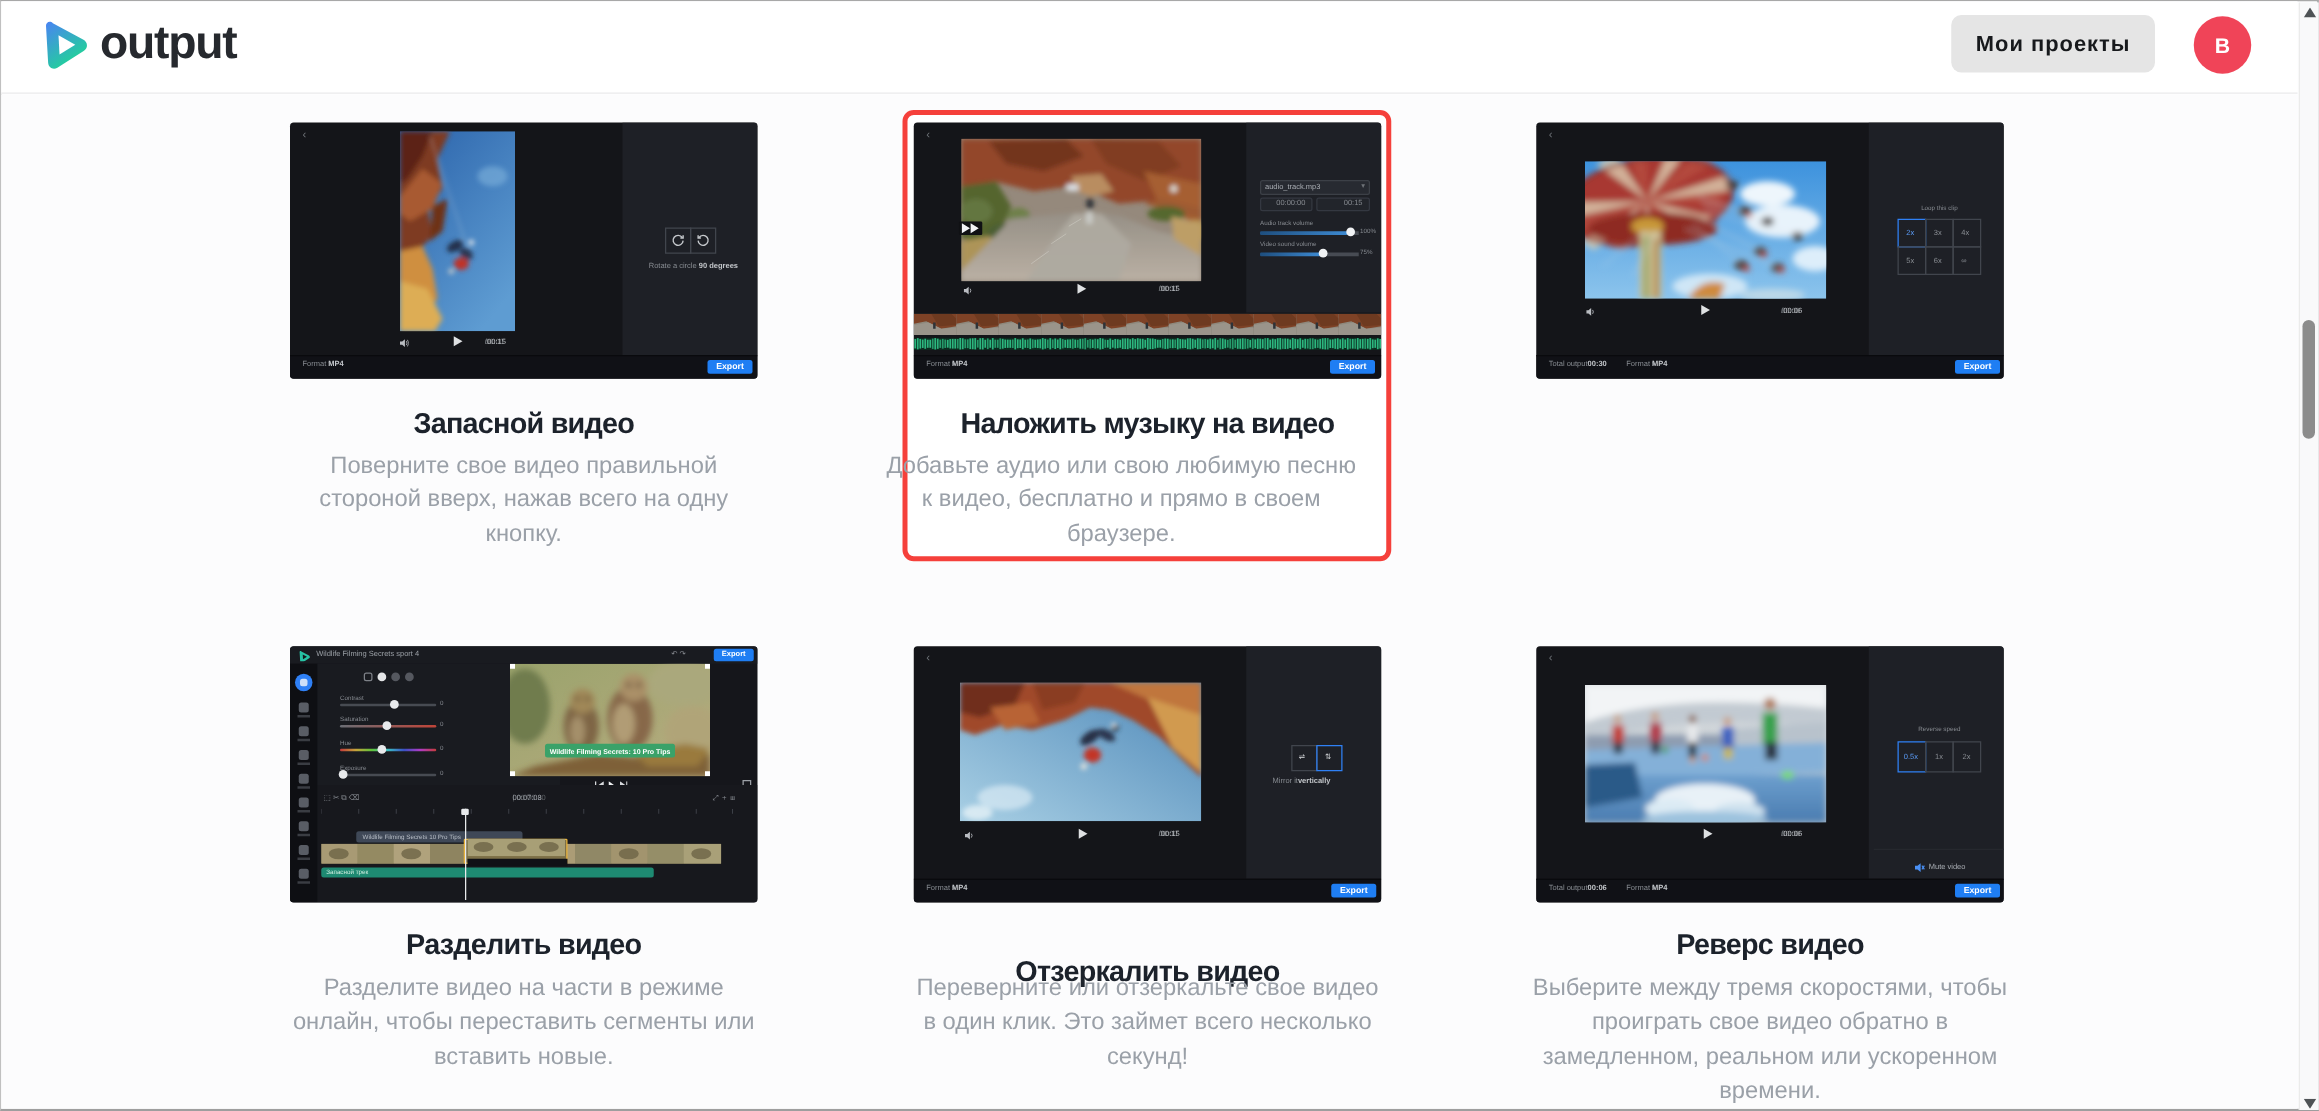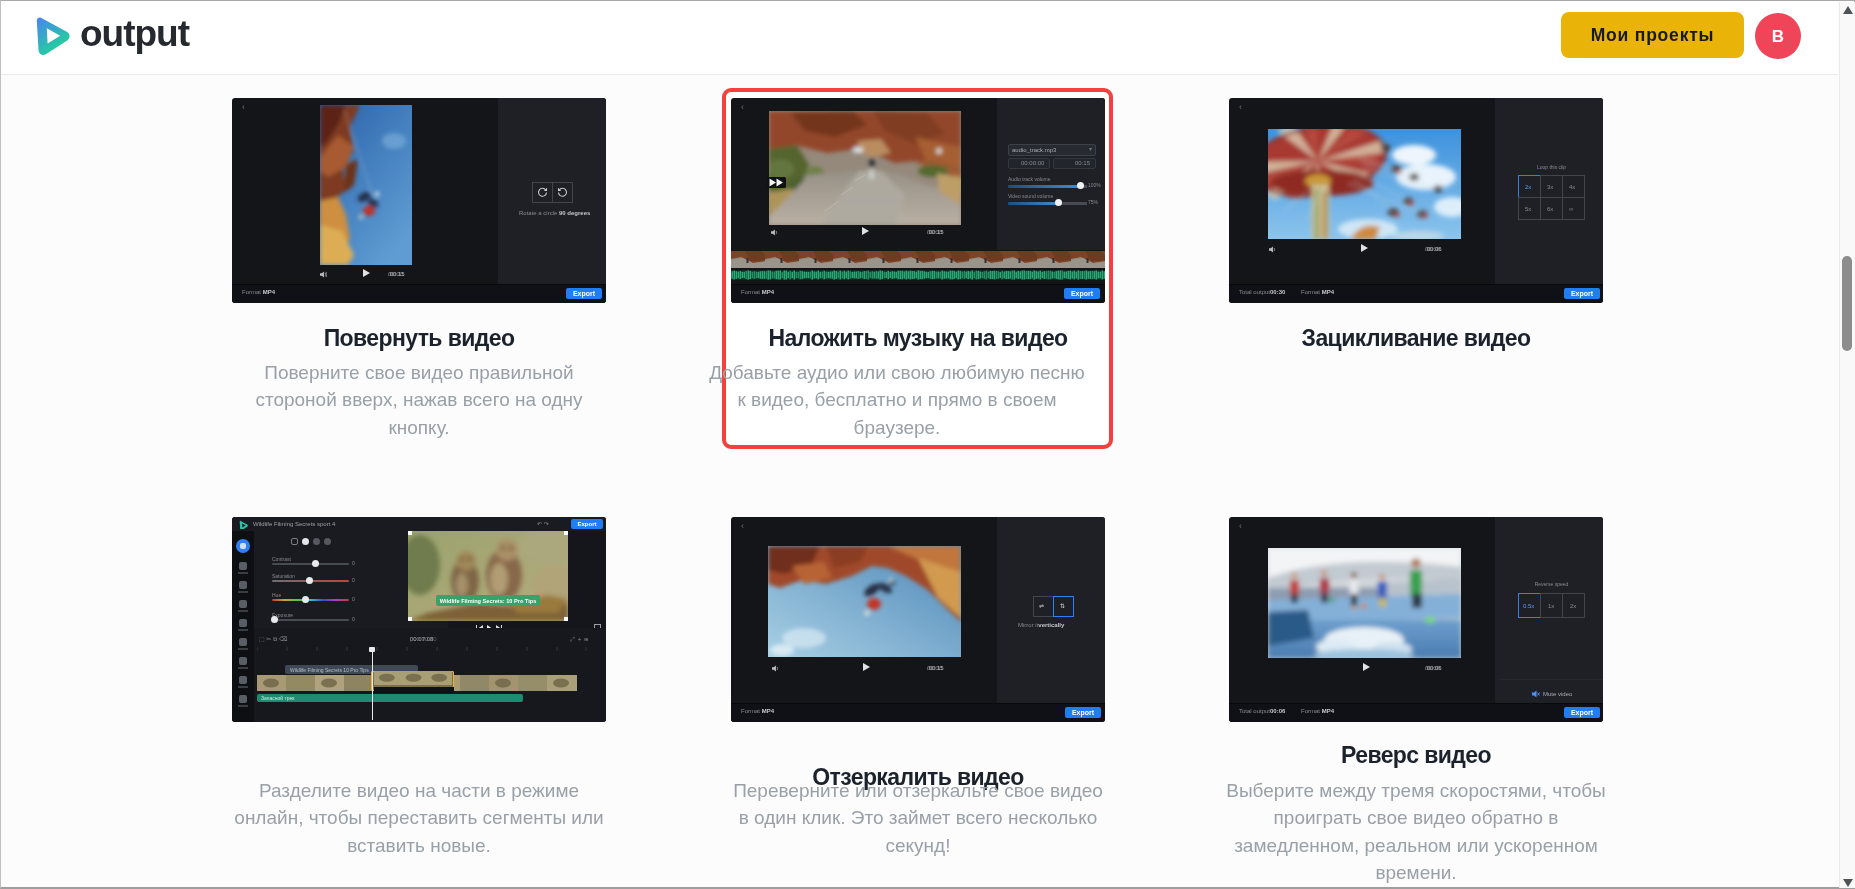--- a/index.html
+++ b/index.html
@@ -1,20 +1,20 @@
 <!DOCTYPE html>
 <html><head><meta charset="utf-8"><style>
 *{margin:0;padding:0;box-sizing:border-box}
 html,body{width:1855px;height:889px;overflow:hidden;font-family:"Liberation Sans",sans-serif;background:#fff}
 #page{position:absolute;left:0;top:0;width:1855px;height:889px;border-top:1px solid #a8a8a8;border-bottom:2px solid #9e9e9e;border-left:1px solid #c0c0c0;border-right:1px solid #9e9e9e;background:#fdfdfe}
 #header{position:absolute;left:0;top:0;width:1837px;height:74px;background:#fff;border-bottom:1px solid #eaeaec}
 #content{position:absolute;left:0;top:75px;width:1837px;height:811px;background:#fcfcfd}
 .logo{position:absolute;left:33px;top:11px;width:145px;height:46px}
 .logotext{position:absolute;left:79px;top:14px;font-size:37px;font-weight:bold;color:#26292e;letter-spacing:-1px;line-height:38px}
-.mybtn{position:absolute;left:1560px;top:11px;width:183px;height:46px;background:#eab308;border-radius:8px;color:#17191c;font-size:17.5px;font-weight:bold;letter-spacing:0.8px;text-align:center;line-height:46px}
+.mybtn{position:absolute;left:1560px;top:11px;width:163px;height:46px;background:#e5e5e5;border-radius:8px;color:#17191c;font-size:17.5px;font-weight:bold;letter-spacing:0.8px;text-align:center;line-height:46px}
 .avatar{position:absolute;left:1754px;top:12px;width:46px;height:46px;border-radius:50%;background:#f04458;color:#fff;font-size:17px;font-weight:bold;text-align:center;line-height:47px}
 .thumb{position:absolute;width:374px;height:205px;background:#141519;border-radius:3px;overflow:hidden}
 .ttl{position:absolute;width:374px;text-align:center;font-size:23px;font-weight:bold;color:#1c222b;letter-spacing:-0.6px;line-height:25px}
 .dsc{position:absolute;width:480px;text-align:center;font-size:19px;color:#9aa0a8;line-height:27.3px}
 .hl{position:absolute;left:721px;top:87px;width:391px;height:361px;border:4px solid #f5403b;border-radius:9px;background:#fff}
 .thumb *{position:absolute}
 .rp{background:#1e2026;left:266px;top:0;width:108px;height:186px}
 .bb{background:#101116;left:0;top:186px;width:374px;height:19px;border-top:1px solid #090a0d}
 .exp{background:#1f7ef3;width:36px;height:11px;border-radius:2px;color:#fff;font-size:7px;font-weight:bold;text-align:center;line-height:11px;top:190px}
 .bk{color:#6f7378;font-size:9px;left:10px;top:4px;line-height:10px}
@@ -776,23 +776,23 @@
         <line x1="7.5" y1="2.5" x2="5.5" y2="5.5" stroke="#4a90f5" stroke-width="0.9"></line>
       </svg>
       <div style="position:absolute;left:270px;top:162px;width:104px;height:1px;background:#26282e"></div>
       <div class="tt" style="left:314px;top:174px;color:#a8acb2">Mute video</div>
   <div class="bb"></div>
   <div class="tt" style="left:10px;top:191px">Total output <span style="color:#c3c6ca;font-weight:bold">00:06</span></div>
   <div class="tt" style="left:72px;top:191px">Format <span style="color:#c3c6ca;font-weight:bold">MP4</span> ›</div>
   <div class="exp" style="left:335px">Export</div>
  </div>
 
- <div class="ttl" style="left:231px;top:325px">Повернуть видео</div>
+ <div class="ttl" style="left:231px;top:325px">Запасной видео</div>
  <div class="ttl" style="left:730px;top:325px">Наложить музыку на видео</div>
- <div class="ttl" style="left:1228px;top:325px">Зацикливание видео</div>
+ <div class="ttl" style="left:231px;top:742px">Разделить видео</div>
  <div class="ttl" style="left:730px;top:764px">Отзеркалить видео</div>
  <div class="ttl" style="left:1228px;top:742px">Реверс видео</div>
 
  <div class="dsc" style="left:178px;top:358px">Поверните свое видео правильной<br>стороной вверх, нажав всего на одну<br>кнопку.</div>
  <div class="dsc" style="left:656px;top:358px">Добавьте аудио или свою любимую песню<br>к видео, бесплатно и прямо в своем<br>браузере.</div>
  <div class="dsc" style="left:677px;top:776px">Переверните или отзеркальте свое видео<br>в один клик. Это займет всего несколько<br>секунд!</div>
  <div class="dsc" style="left:178px;top:776px">Разделите видео на части в режиме<br>онлайн, чтобы переставить сегменты или<br>вставить новые.</div>
  <div class="dsc" style="left:1175px;top:776px">Выберите между тремя скоростями, чтобы<br>проиграть свое видео обратно в<br>замедленном, реальном или ускоренном<br>времени.</div>
  <div id="header">
   <svg class="logo" viewBox="0 0 145 42">

